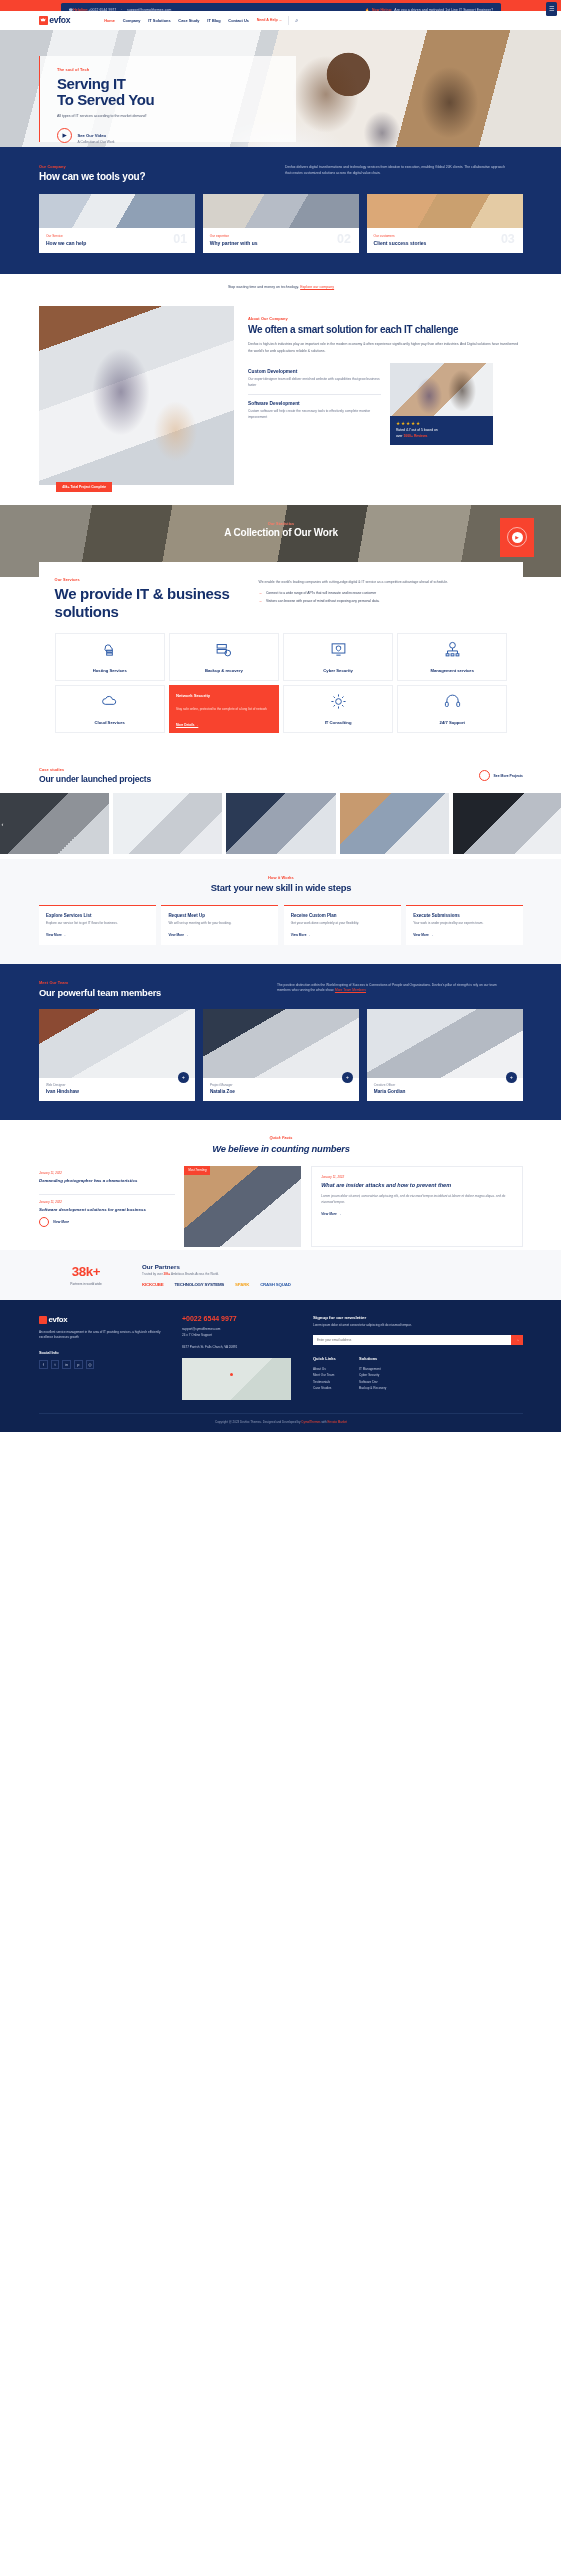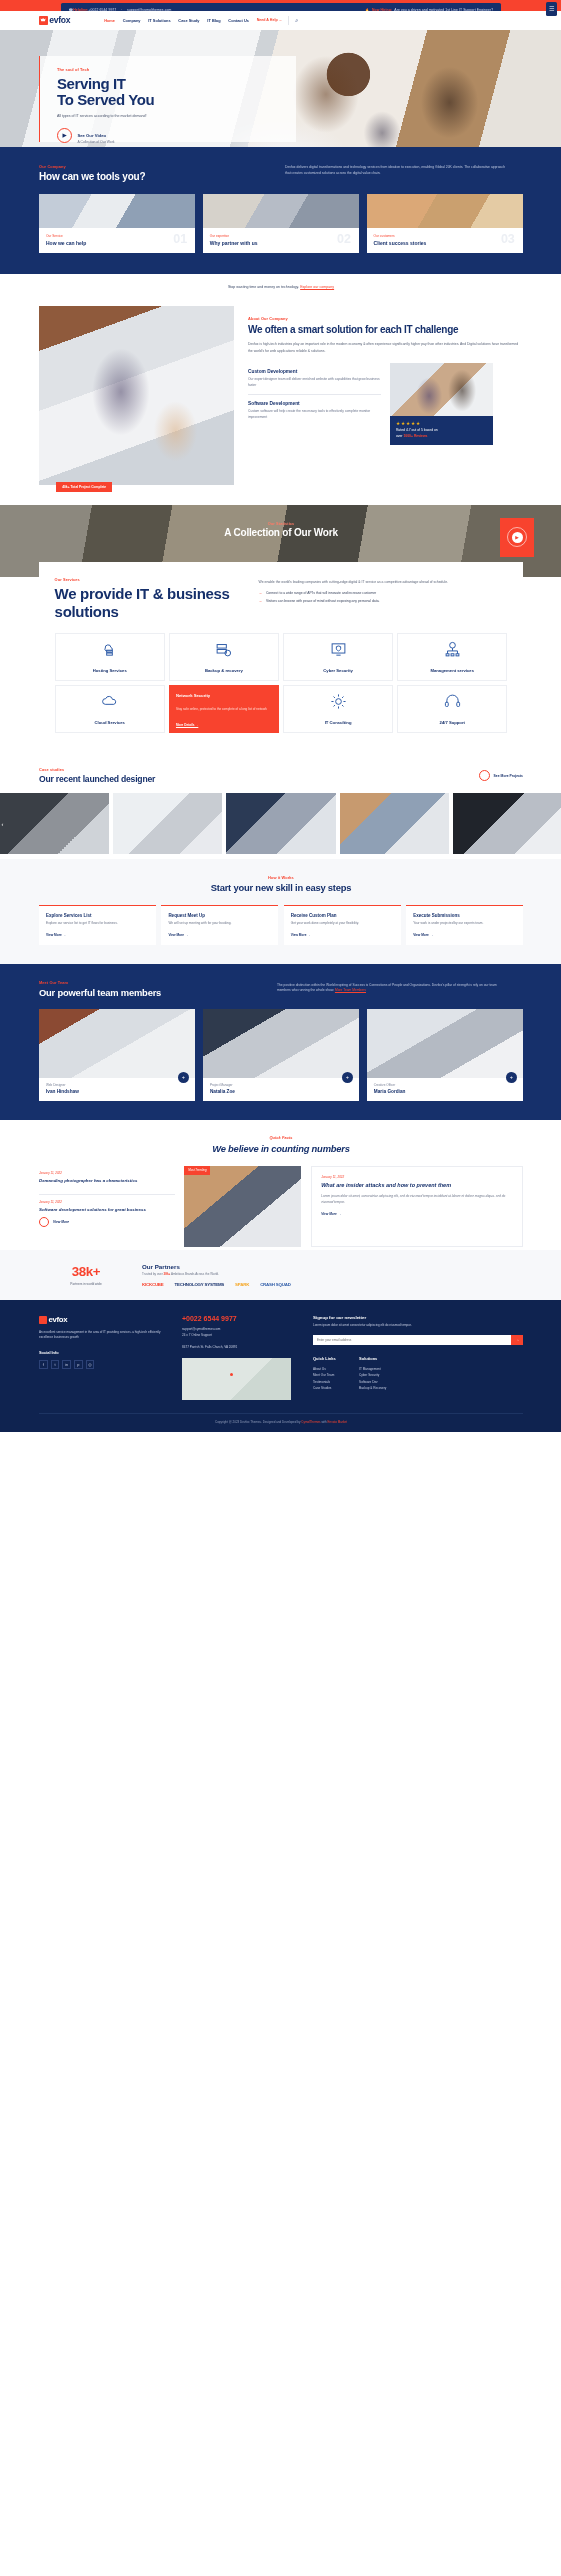--- a/index.html
+++ b/index.html
@@ -516,21 +516,21 @@
         <span class="nm">24/7 Support</span>
       </div>
     </div>
   </div>
 
   <div class="container">
     <section class="projects">
       <div class="prjhead">
         <div>
           <div class="eyebrow">Case studies</div>
-          <h2>Our recent launched designer</h2>
+          <h2>Our under launched projects</h2>
         </div>
         <div class="seemore">
           <span class="circ"></span>
           <span>See More Projects</span>
         </div>
       </div>
       <div class="prow">
         <div class="pimg p1">
             <span class="parrow">‹</span>
           </div>
@@ -538,21 +538,21 @@
         <div class="pimg p3"></div>
         <div class="pimg p4"></div>
         <div class="pimg p5"></div>
       </div>
     </section>
   </div>
 
   <section class="steps">
     <div class="container">
       <div class="eyebrow">How it Works</div>
-      <h2>Start your new skill in easy steps</h2>
+      <h2>Start your new skill in wide steps</h2>
       <div class="stepgrid">
         <div class="step">
           <h4>Explore Services List</h4>
           <p>Explore our service list to get IT flows for business.</p>
           <div class="vm">View More →</div>
         </div>
         <div class="step">
           <h4>Request Meet Up</h4>
           <p>We will set up meeting with for your booking.</p>
           <div class="vm">View More →</div>

